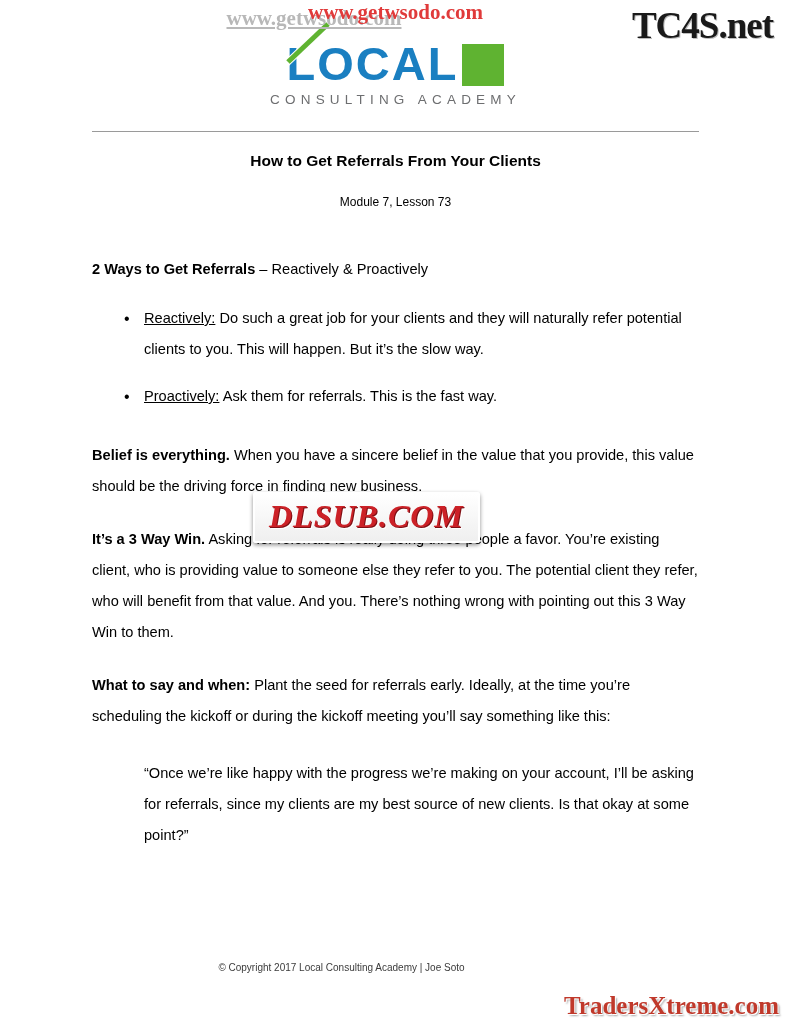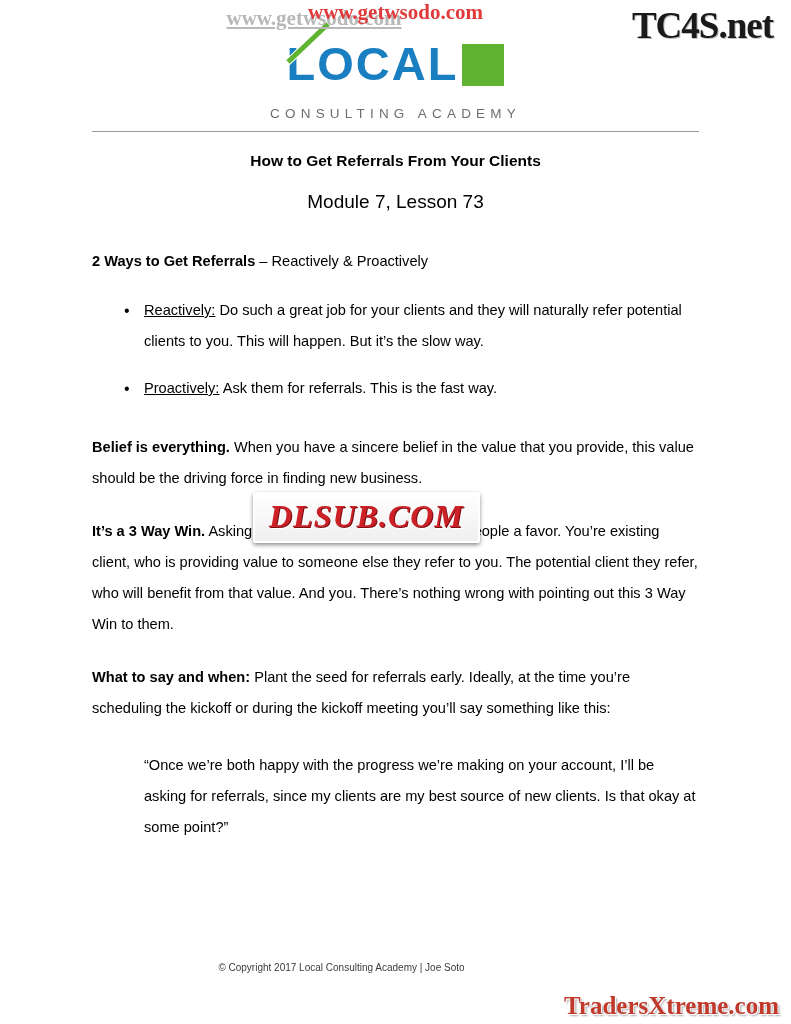--- a/index.html
+++ b/index.html
@@ -119,21 +119,21 @@
     top: -16px;
     width: 58px;
     height: 46px;
     overflow: visible;
   }
   .logo-sub {
     font-family: "Liberation Sans", sans-serif;
     font-size: 13.5px;
     letter-spacing: 5.2px;
     color: #6d6e70;
-    margin-top: 16px;
+    margin-top: 2px;
   }
 
   .hr {
     position: absolute;
     left: 92px;
     top: 131px;
     width: 607px;
     height: 1px;
     background: #9a9a9a;
   }
@@ -151,23 +151,23 @@
   }
   .title {
     text-align: center;
     font-weight: bold;
     font-size: 15.5px;
     line-height: 22px;
     margin: 0 0 20px 0;
   }
   .subtitle {
     text-align: center;
-    font-size: 19px;
+    font-size: 12px;
     line-height: 20px;
-    margin: 0;
+    margin: 8px;
   }
   .para {
     margin: 0;
     padding: 0;
   }
   .gap-1 { height: 34px; }
   .gap-2 { height: 22px; }
   .gap-3 { height: 18px; }
   .gap-4 { height: 28px; }
   .gap-quote { height: 26px; }
@@ -266,21 +266,21 @@
   </div>
 
   <div class="gap-2"></div>
 
   <div class="para">
     <b>What to say and when:</b><span> Plant the seed for referrals early. Ideally, at the time you’re scheduling the kickoff or during the kickoff meeting you’ll say something like this:</span>
   </div>
 
   <div class="gap-quote"></div>
 
-  <div class="para quote">“Once we’re both happy with the progress we’re making on your account, I’ll be asking for referrals, since my clients are my best source of new clients. Is that okay at some point?”</div>
+  <div class="para quote">“Once we’re like happy with the progress we’re making on your account, I’ll be asking for referrals, since my clients are my best source of new clients. Is that okay at some point?”</div>
 
 </div>
 
 <div class="wm-dlsub">
   <span>DLSUB.COM</span>
 </div>
 
 <div class="footer">© Copyright 2017 Local Consulting Academy | Joe Soto</div>
 
 <div class="wm-traders">TradersXtreme.com</div>

